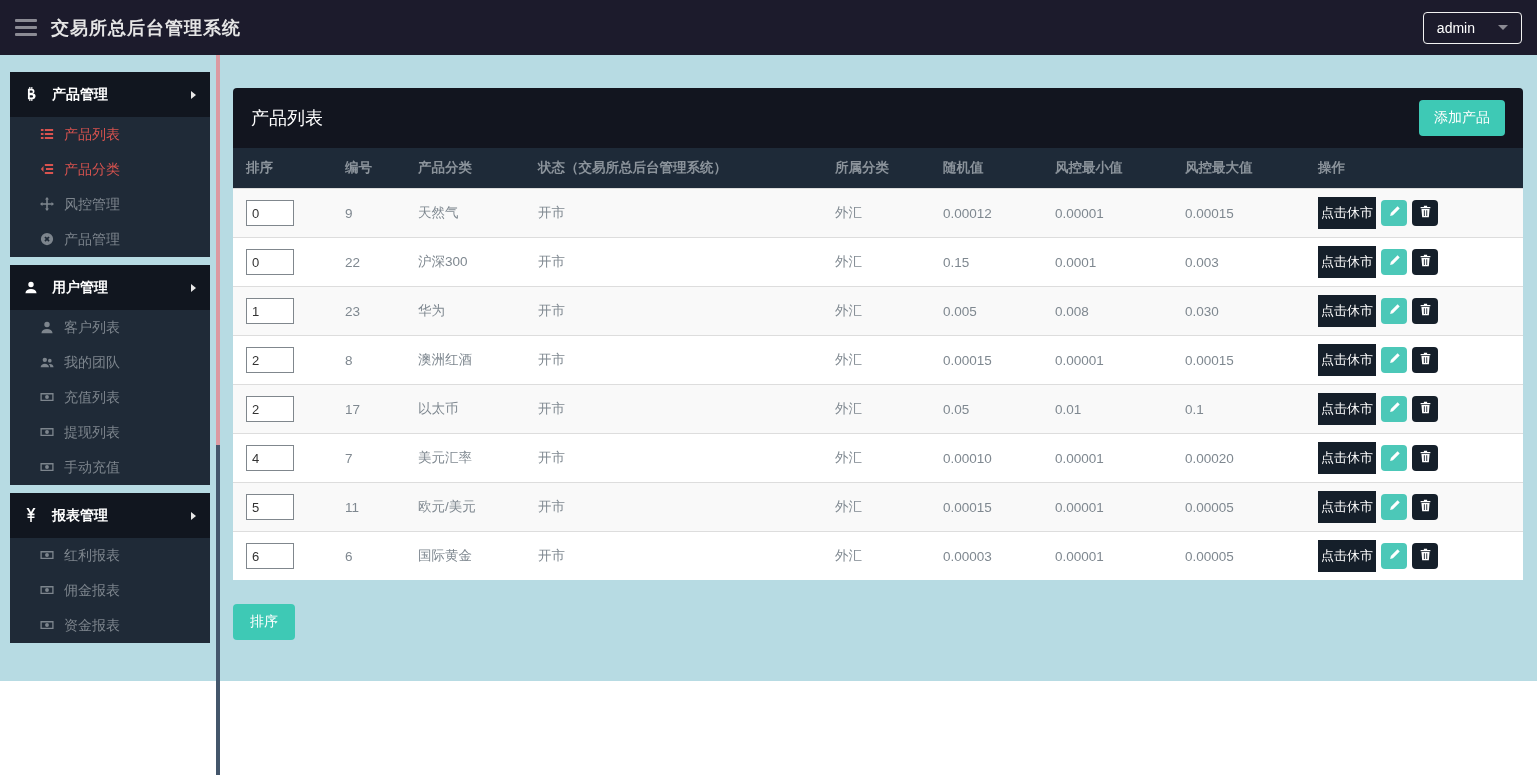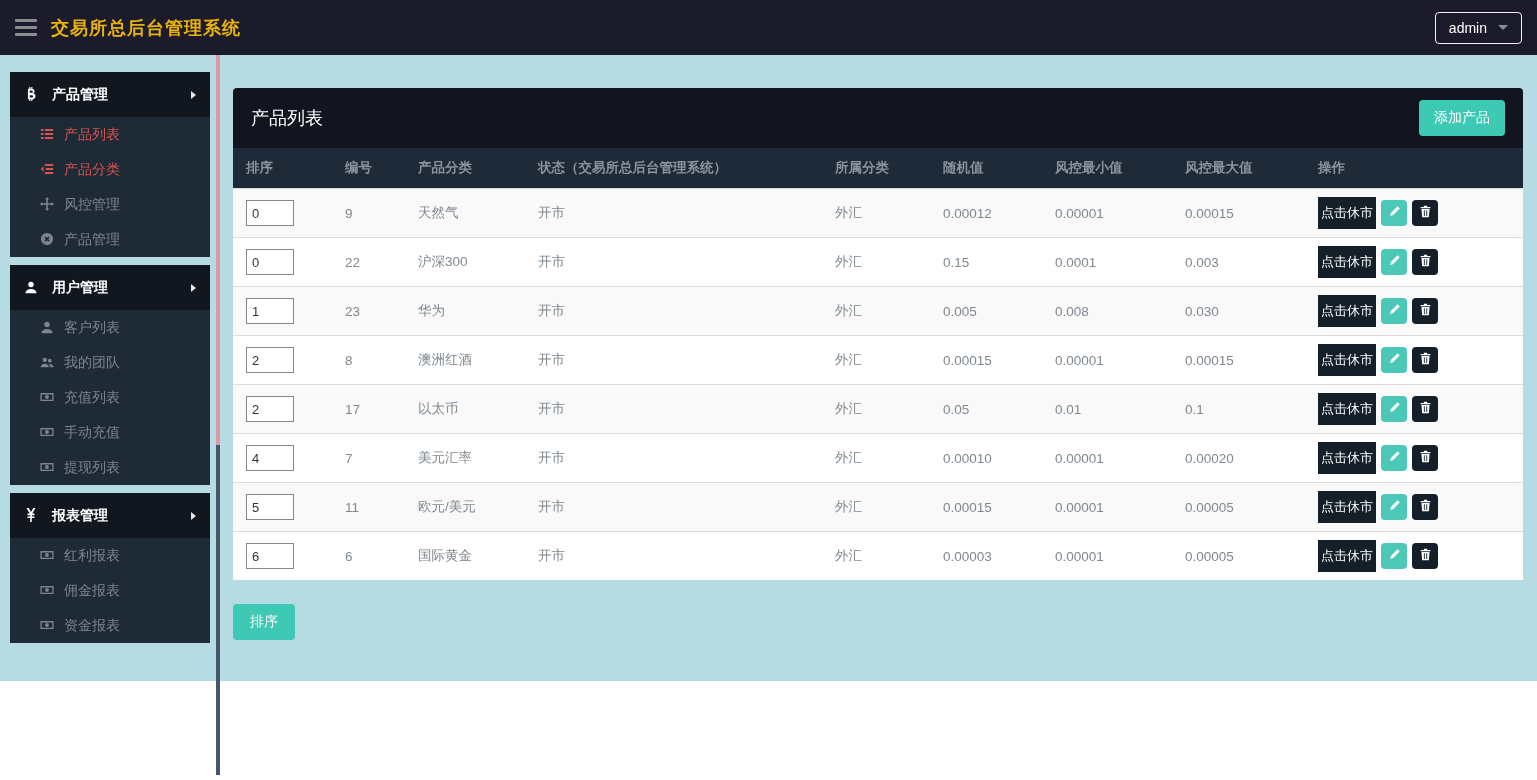--- a/index.html
+++ b/index.html
@@ -10,23 +10,23 @@
   }
   .app { width:1537px; height:780px; background:#fff; display:flex; flex-direction:column; }
 
   
   .navbar {
     height:55px; background:#1c1b2c; display:flex; align-items:center;
     padding:0 15px; flex-shrink:0;
   }
   .hamburger { width:22px; display:flex; flex-direction:column; gap:4px; cursor:pointer; }
   .hamburger span { display:block; height:3px; background:#8b8b94; border-radius:1px; }
-  .brand { color:#eab308; font-size:18px; font-weight:600; margin-left:14px; letter-spacing:1px; }
+  .brand { color:#e5e5e5; font-size:18px; font-weight:600; margin-left:14px; letter-spacing:1px; }
   .admin-btn {
-    margin-left:auto; display:flex; align-items:center; gap:11px;
+    margin-left:auto; display:flex; align-items:center; gap:23px;
     border:1px solid #f2f2f2; border-radius:4px; background:transparent;
     color:#fff; font-size:14px; padding:7px 13px; cursor:pointer;
   }
   .caret-down { width:0; height:0; border-left:5px solid transparent; border-right:5px solid transparent; border-top:5px solid #8b8b94; }
 
   
   .layout { display:flex; height:626px; background:#b7dbe3; align-items:flex-start; }
 
   
   .sidebar { width:200px; margin:17px 0 0 10px; flex-shrink:0; }
@@ -188,29 +188,29 @@
               </svg>
             </span>
             <span>充值列表</span>
           </div>
           <div class="sb-item">
             <span class="icon">
               <svg viewBox="0 0 16 16" fill="currentColor" fill-rule="evenodd">
                 <path d="M.5 3.5h15v9H.5v-9zM2 5v6h12V5H2zm6 .8a2.2 2.2 0 1 1 0 4.4 2.2 2.2 0 0 1 0-4.4z"></path>
               </svg>
             </span>
+            <span>提现列表</span>
+          </div>
+          <div class="sb-item">
+            <span class="icon">
+              <svg viewBox="0 0 16 16" fill="currentColor" fill-rule="evenodd">
+                <path d="M.5 3.5h15v9H.5v-9zM2 5v6h12V5H2zm6 .8a2.2 2.2 0 1 1 0 4.4 2.2 2.2 0 0 1 0-4.4z"></path>
+              </svg>
+            </span>
             <span>手动充值</span>
-          </div>
-          <div class="sb-item">
-            <span class="icon">
-              <svg viewBox="0 0 16 16" fill="currentColor" fill-rule="evenodd">
-                <path d="M.5 3.5h15v9H.5v-9zM2 5v6h12V5H2zm6 .8a2.2 2.2 0 1 1 0 4.4 2.2 2.2 0 0 1 0-4.4z"></path>
-              </svg>
-            </span>
-            <span>提现列表</span>
           </div>
         </div>
         <div class="sb-section">
           <div class="sb-header">
             <span class="icon">
               <svg viewBox="0 0 16 16" fill="currentColor">
                 <path d="M2.8 0h2.6L8 4.6 10.6 0h2.6L9.4 6.4H12v1.8H8.9v1.4H12v1.8H8.9V16H7.1v-4.6H4V9.6h3.1V8.2H4V6.4h2.6L2.8 0z"></path>
               </svg>
             </span>
             <span>报表管理</span>

